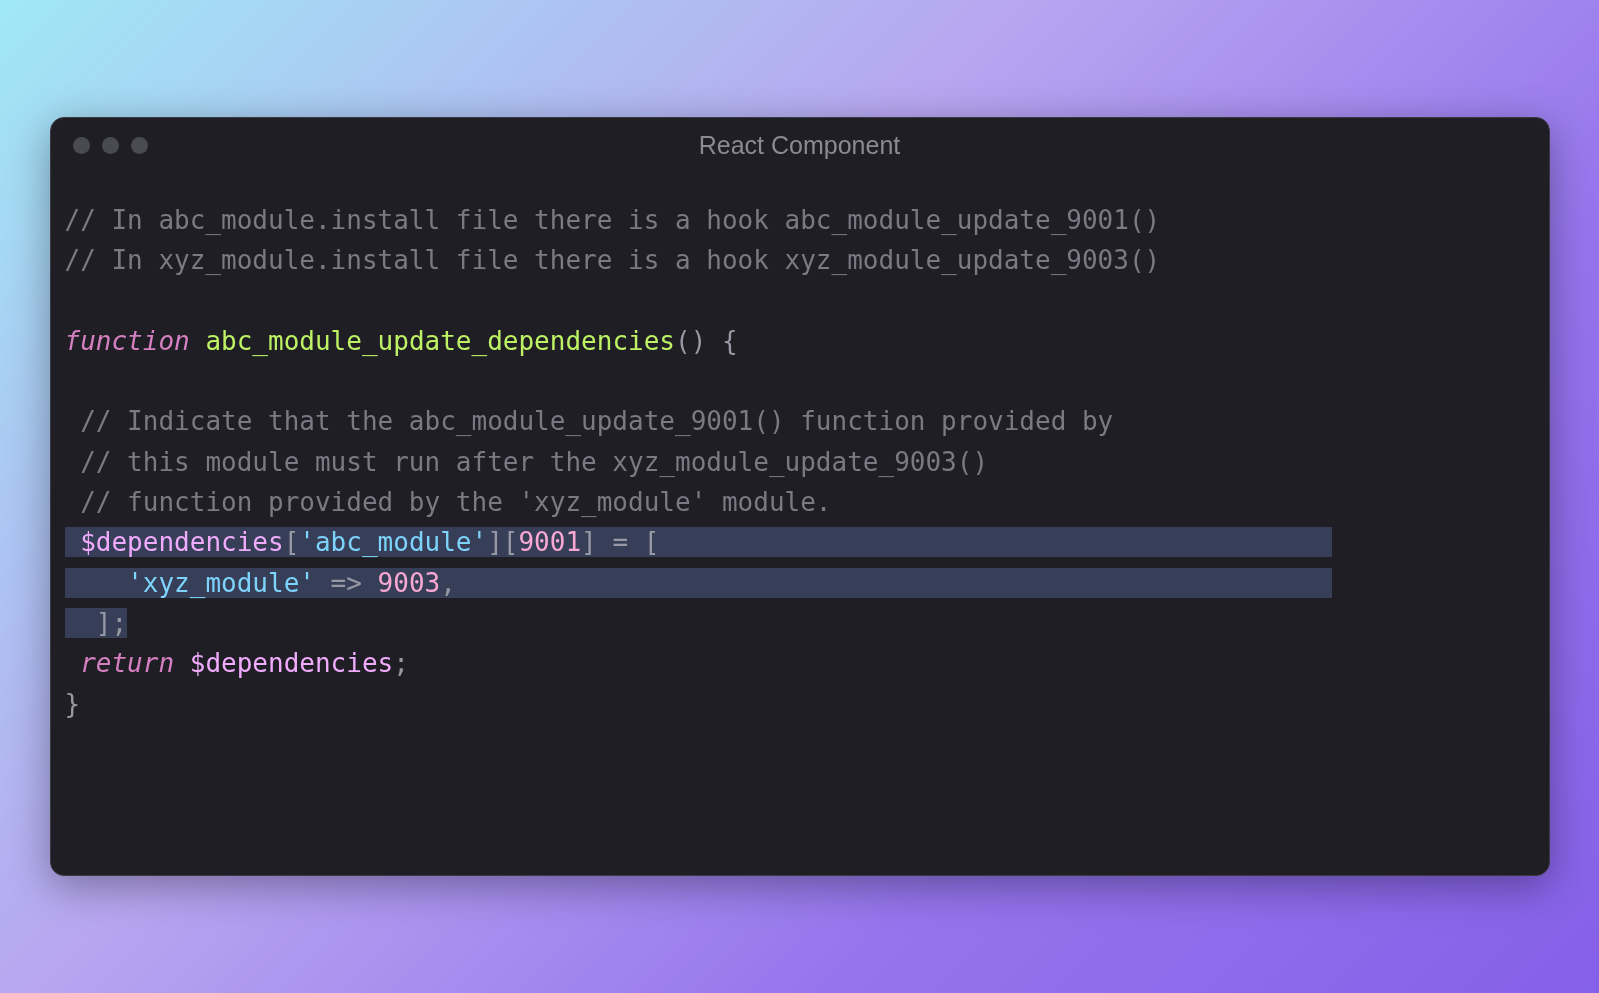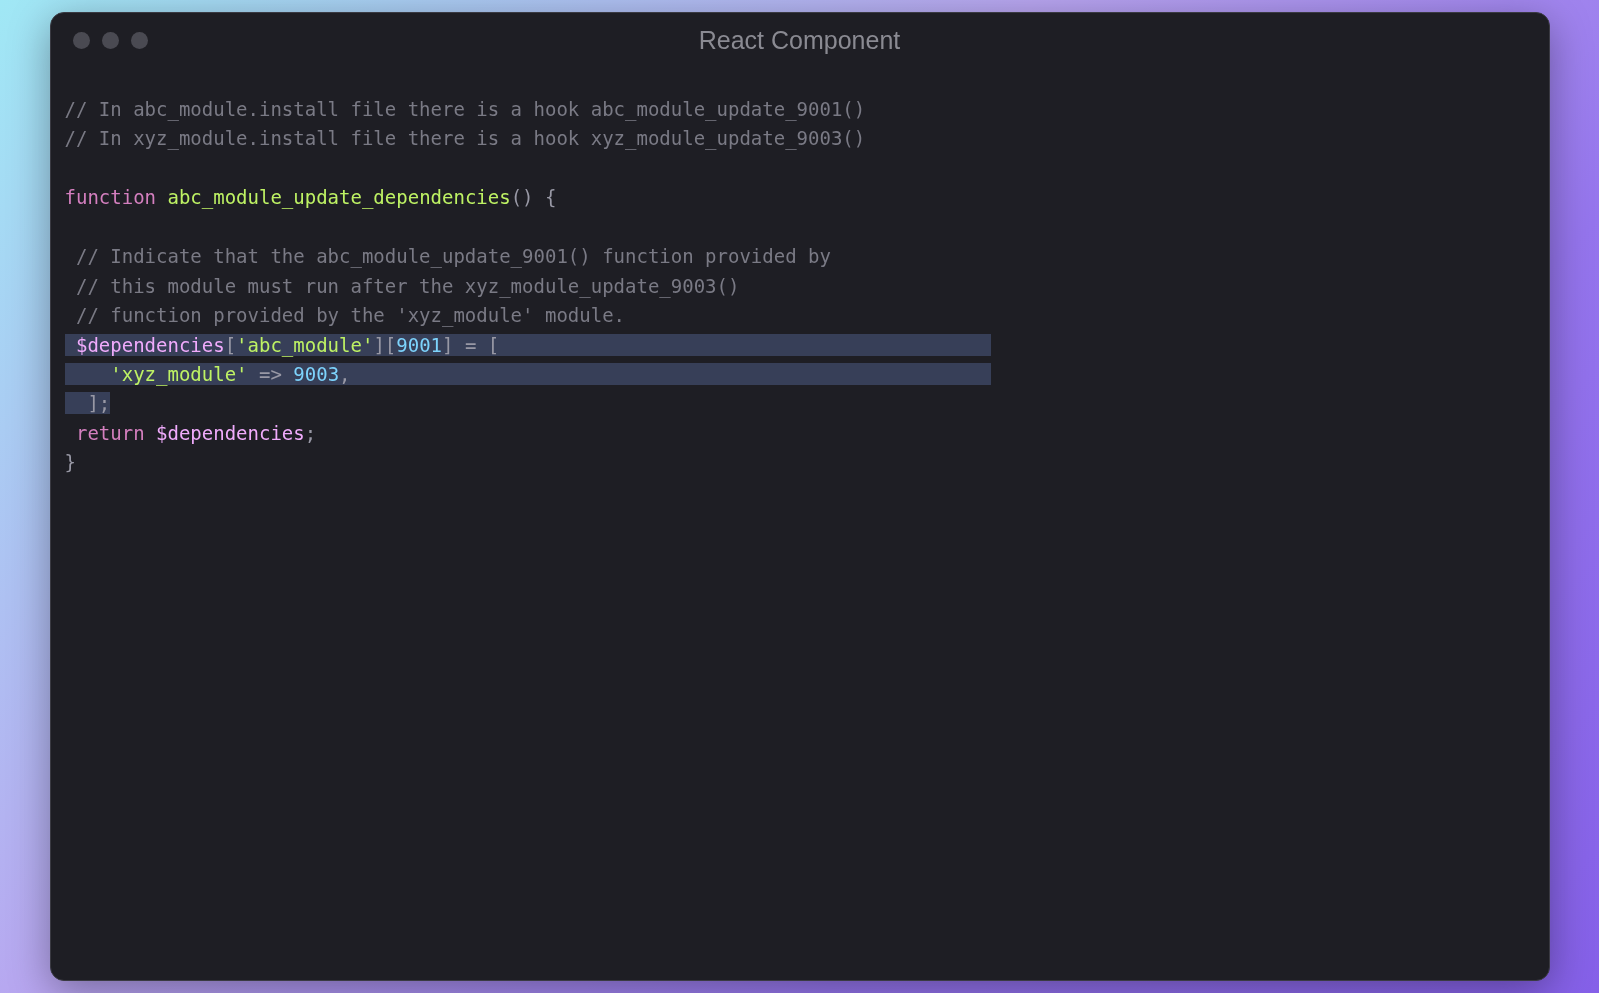--- a/index.html
+++ b/index.html
@@ -7,21 +7,21 @@
       width: 1599px;
       height: 993px;
       background: linear-gradient(135deg, #a0e8f5 0%, #b8a5f0 40%, #9575ed 70%, #8560e8 100%);
       display: flex;
       align-items: center;
       justify-content: center;
       font-family: ui-monospace, 'SF Mono', Menlo, Monaco, Consolas, monospace;
     }
     .window {
       width: 1500px;
-      height: 969px;
+      height: 759px;
       background: #1e1e24;
       border-radius: 14px;
       border: 1px solid #3a3a42;
       overflow: hidden;
       display: flex;
       flex-direction: column;
       box-shadow: 0 10px 40px rgba(0,0,0,0.35);
     }
     .titlebar {
       height: 54px;
@@ -46,43 +46,43 @@
       left: 0; right: 0;
       text-align: center;
       color: #8a8a92;
       font-size: 25px;
       font-family: -apple-system, BlinkMacSystemFont, 'Segoe UI', sans-serif;
       pointer-events: none;
     }
     .editor {
       flex: 1;
       padding: 28px 14px 20px 14px;
-      font-size: 19px;
+      font-size: 26px;
       line-height: 1.55;
       color: #d0d0d8;
       white-space: pre;
       overflow: hidden;
       position: relative;
     }
     .code-line {
       display: block;
       min-height: 1.55em;
     }
     .highlighted {
       background: #373f58;
       display: inline;
     }
     .hl-line { display: block; }
     .comment { color: #7a7a85; }
-    .keyword { color: #d47fbf; }
+    .keyword { color: #d47fbf; font-style: italic; }
     .fn-name { color: #bef264; }
     .punct { color: #9898a5; }
     .variable { color: #f0abfc; }
-    .string { color: #bef264; }
-    .number { color: #7dd3fc; }
+    .string { color: #7dd3fc; }
+    .number { color: #f9a8d4; }
     .operator { color: #9898a5; }
   </style>
 </head>
 <body>
 
 <div class="window">
   <div class="titlebar">
     <div class="traffic-lights">
       <div class="traffic-dot"></div>
       <div class="traffic-dot"></div>

